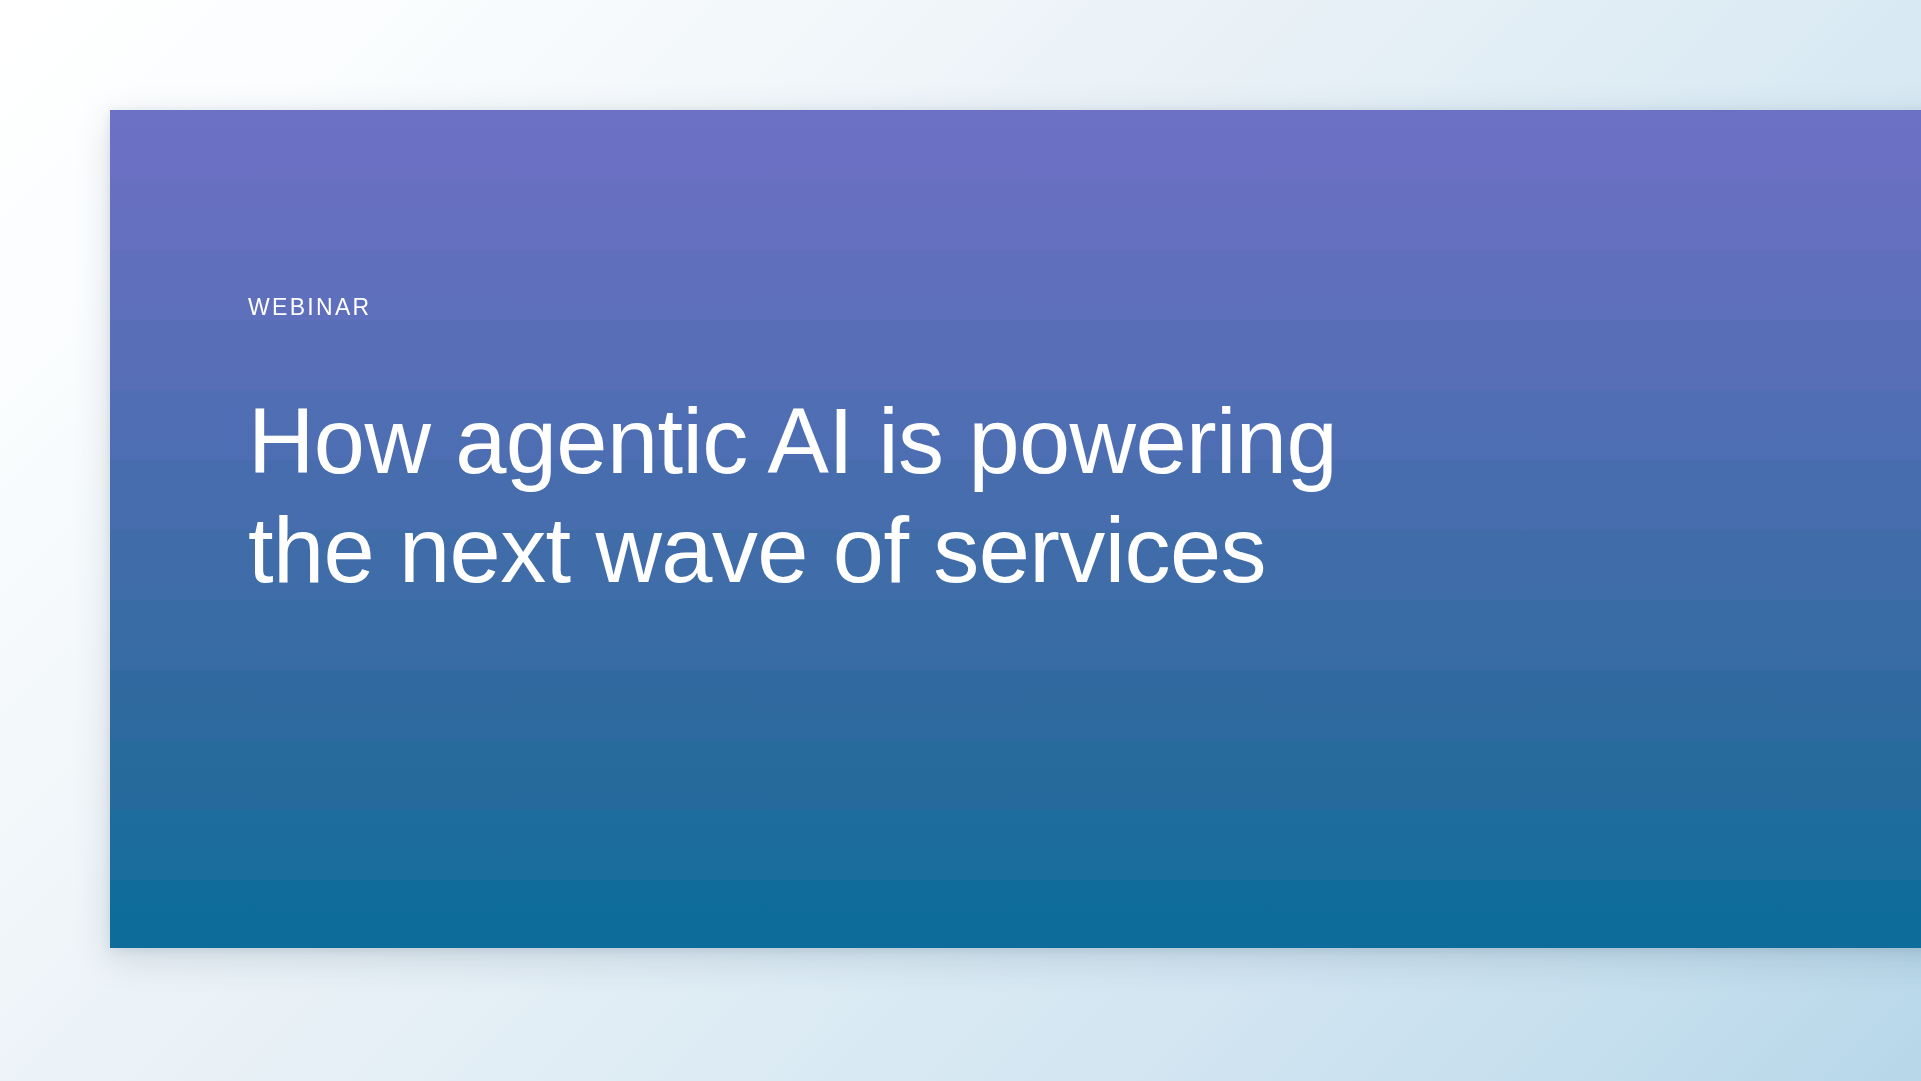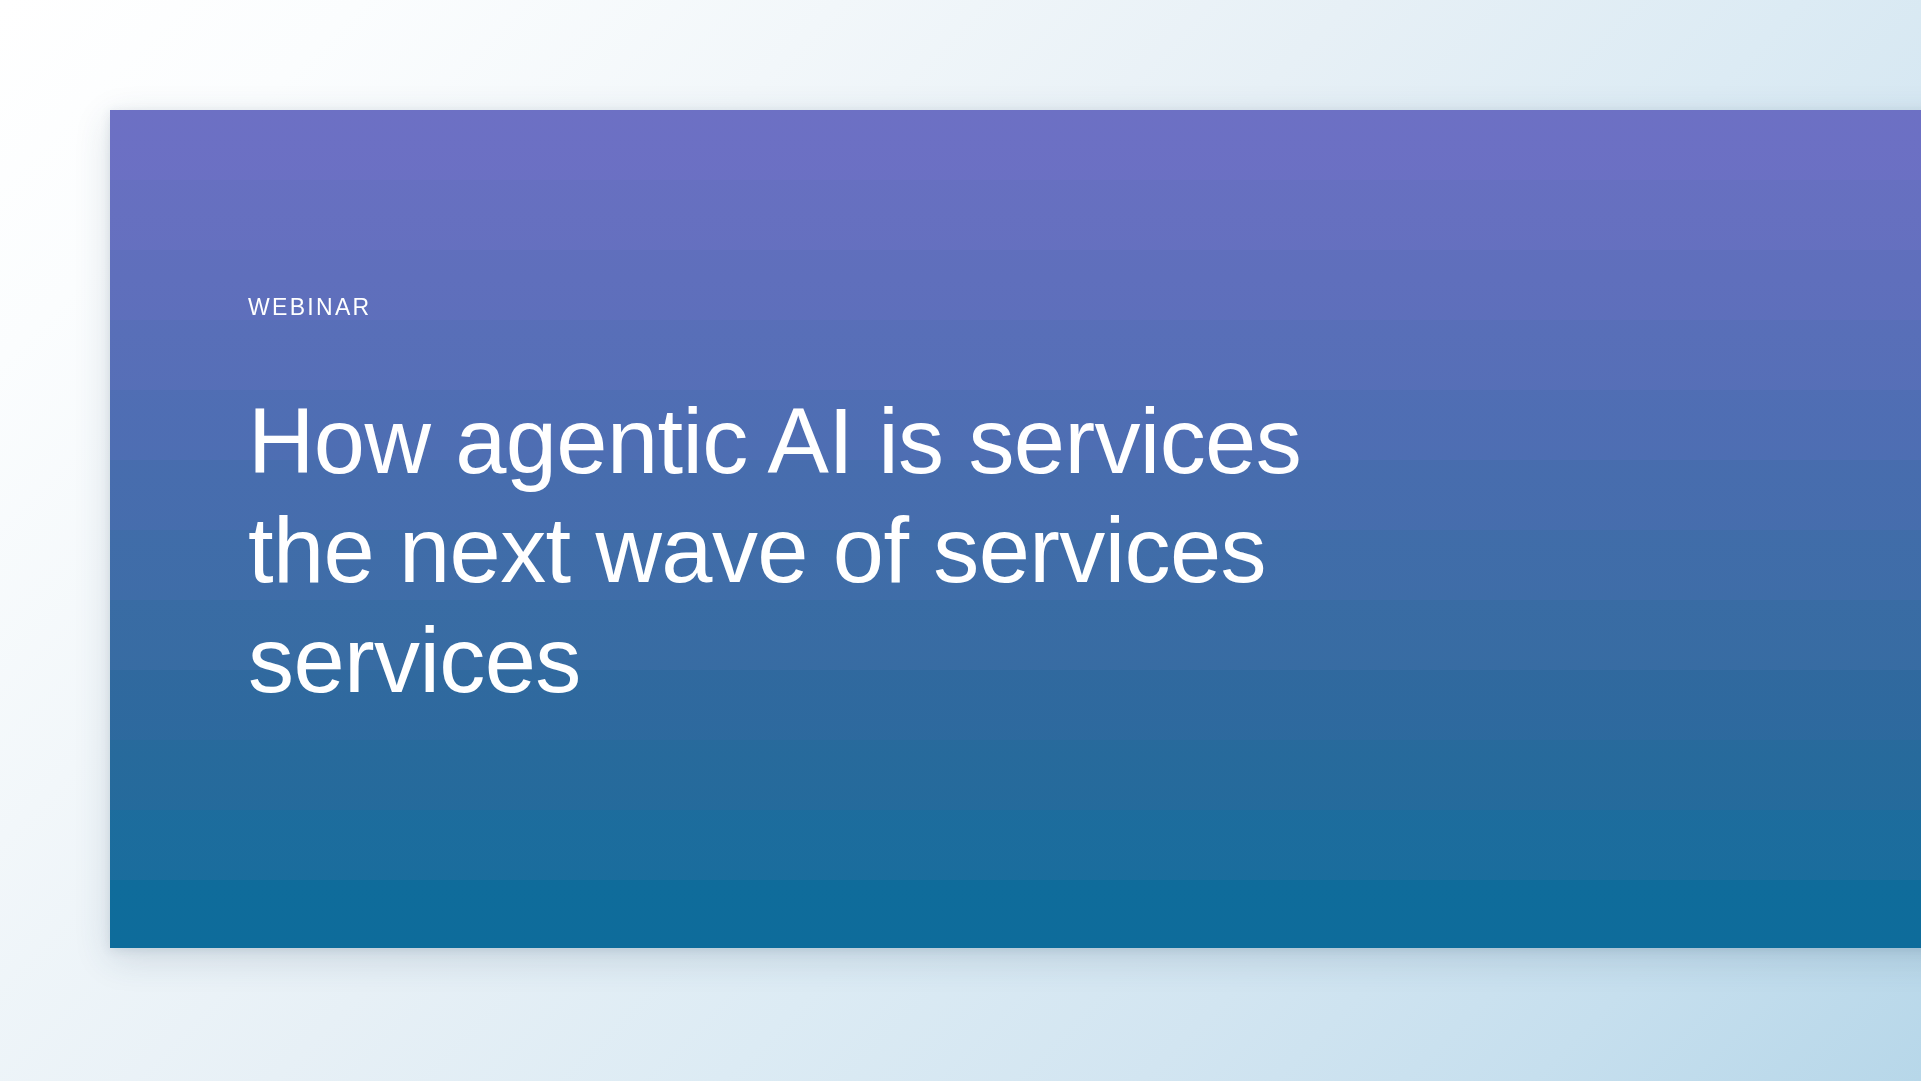--- a/index.html
+++ b/index.html
@@ -119,21 +119,20 @@
   <div class="hero-card">
 
     <div class="hero-bg"></div>
     <div class="hero-bg-soft"></div>
 
     <div class="hero-content">
 
       <div class="eyebrow">WEBINAR</div>
 
       <h1 class="hero-title">
-        <span class="tline">How agentic AI is services</span>
+        <span class="tline">How agentic AI is powering</span>
         <span class="tline">the next wave of services</span>
-        <span class="tline">services</span>
       </h1>
 
     </div>
   </div>
 
 </div>
 
 </body></html>

